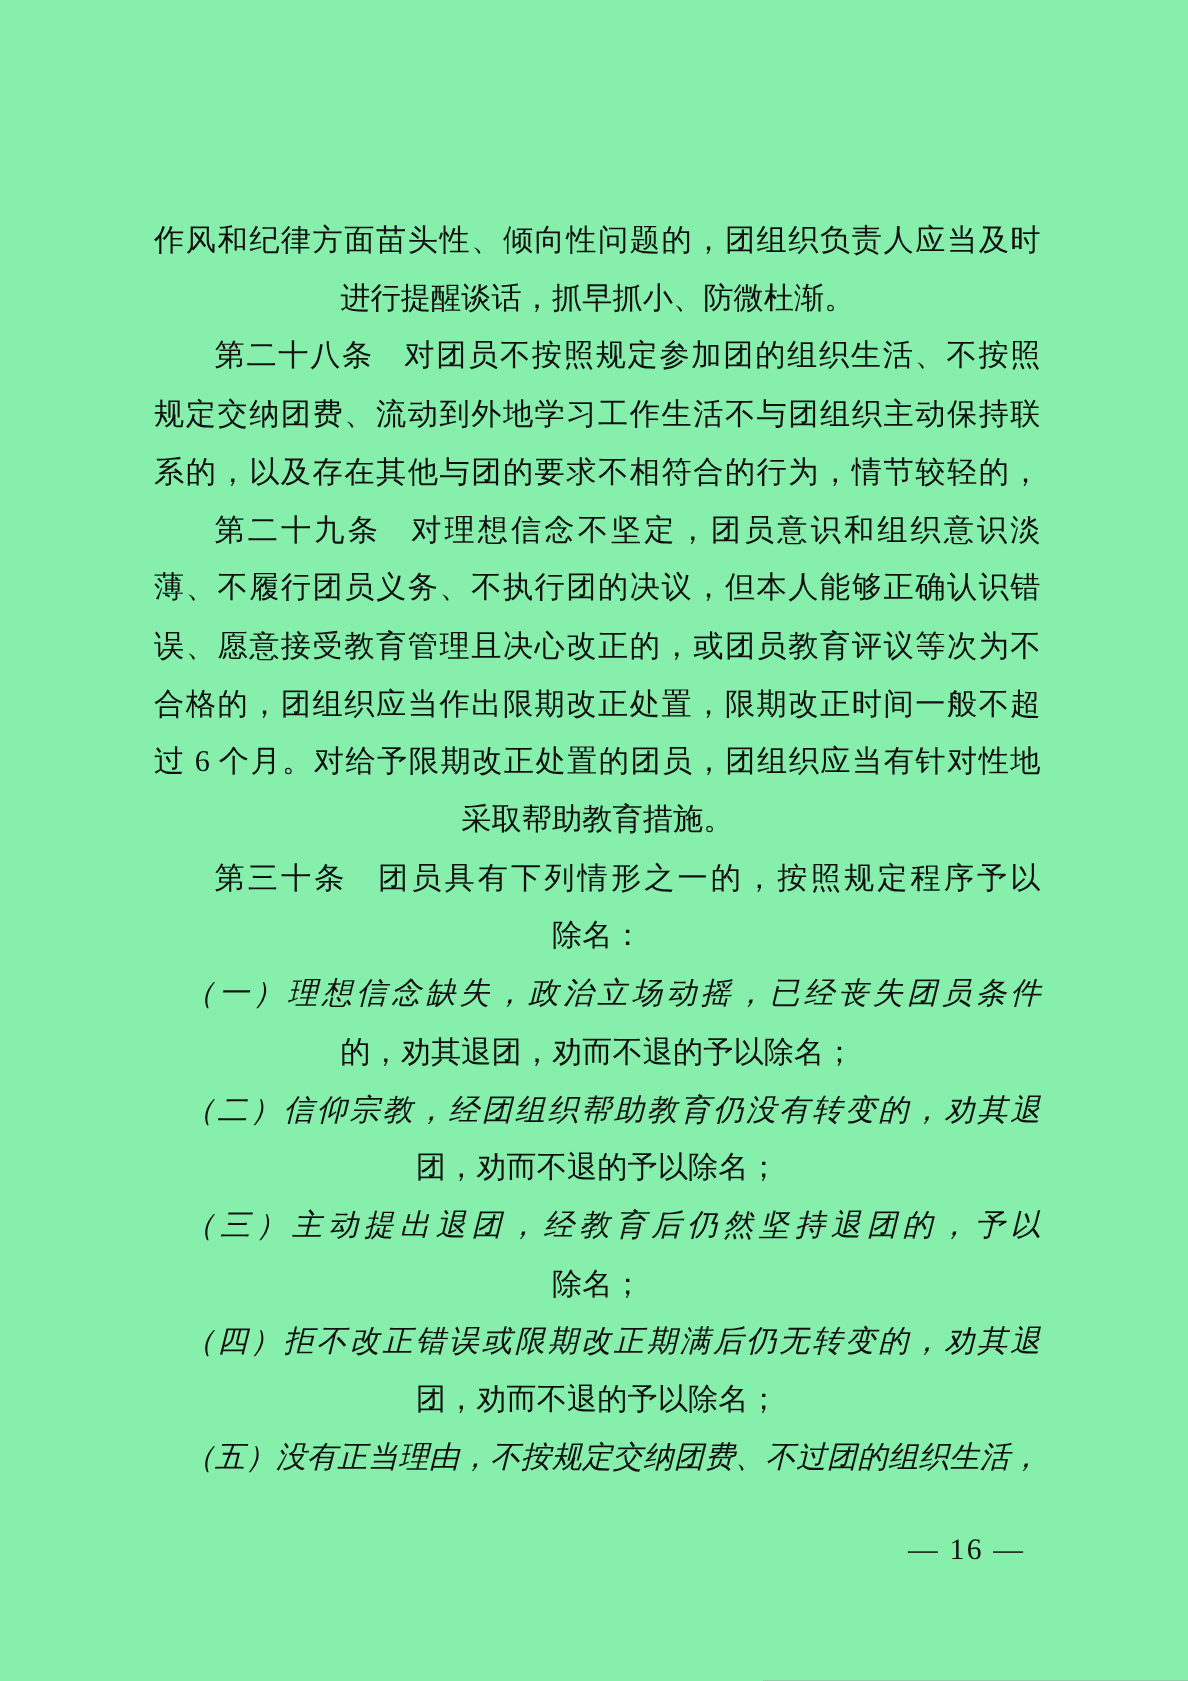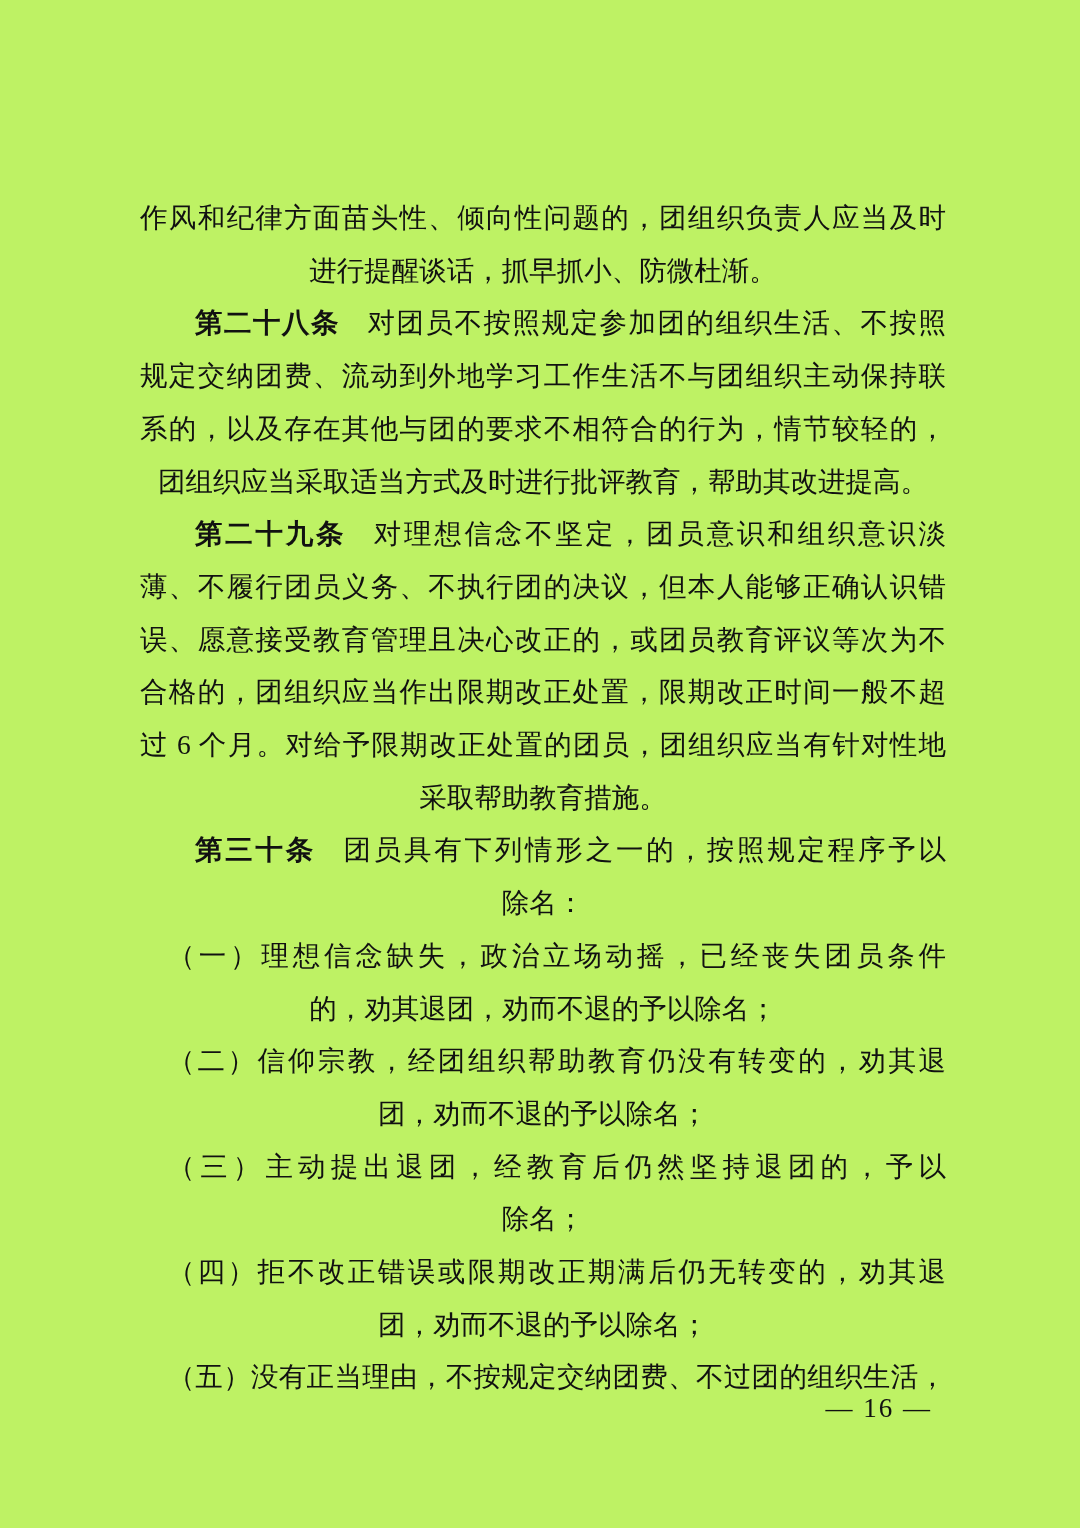--- a/index.html
+++ b/index.html
@@ -2,21 +2,21 @@
 <html><head>
 <meta charset="utf-8">
 <style>
   * { margin: 0; padding: 0; box-sizing: border-box; }
   html, body { background: #9a9a9a; }
   .page {
     position: relative;
     width: 1080px;
     height: 1528px;
     margin: 0 auto;
-    background: #bef264;
+    background: #86efac;
     color: #111111;
     font-family: "Liberation Serif", "DejaVu Serif", serif;
     overflow: hidden;
   }
   .doc-body {
     position: absolute;
     left: 140px;
     top: 192px;
     width: 806px;
     font-size: 27.5px;
@@ -25,23 +25,23 @@
   .line {
     line-height: 52.7px;
     white-space: nowrap;
     text-align: center;
   }
   .line.justify {
     text-align: justify;
     text-align-last: justify;
   }
   .indent-2 { text-indent: 2em; }
-  .indent-1 { text-indent: 1em; }
+  .indent-1 { text-indent: 1em; font-style: italic; }
   .lead {
-    font-weight: bold;
+    font-weight: normal;
     margin-right: 1em;
   }
   .footer {
     position: absolute;
     top: 1388px;
     right: 148px;
     font-size: 27px;
     line-height: 40px;
     letter-spacing: 2px;
     color: #111111;
@@ -64,23 +64,20 @@
       </div>
       <div class="para">
         <div class="line justify indent-2">
     <span class="lead">第二十八条</span><span>对团员不按照规定参加团的组织生活、不按照</span>
   </div>
         <div class="line justify">
     <span>规定交纳团费、流动到外地学习工作生活不与团组织主动保持联</span>
   </div>
         <div class="line justify">
     <span>系的，以及存在其他与团的要求不相符合的行为，情节较轻的，</span>
-  </div>
-        <div class="line">
-    <span>团组织应当采取适当方式及时进行批评教育，帮助其改进提高。</span>
   </div>
       </div>
       <div class="para">
         <div class="line justify indent-2">
     <span class="lead">第二十九条</span><span>对理想信念不坚定，团员意识和组织意识淡</span>
   </div>
         <div class="line justify">
     <span>薄、不履行团员义务、不执行团的决议，但本人能够正确认识错</span>
   </div>
         <div class="line justify">

